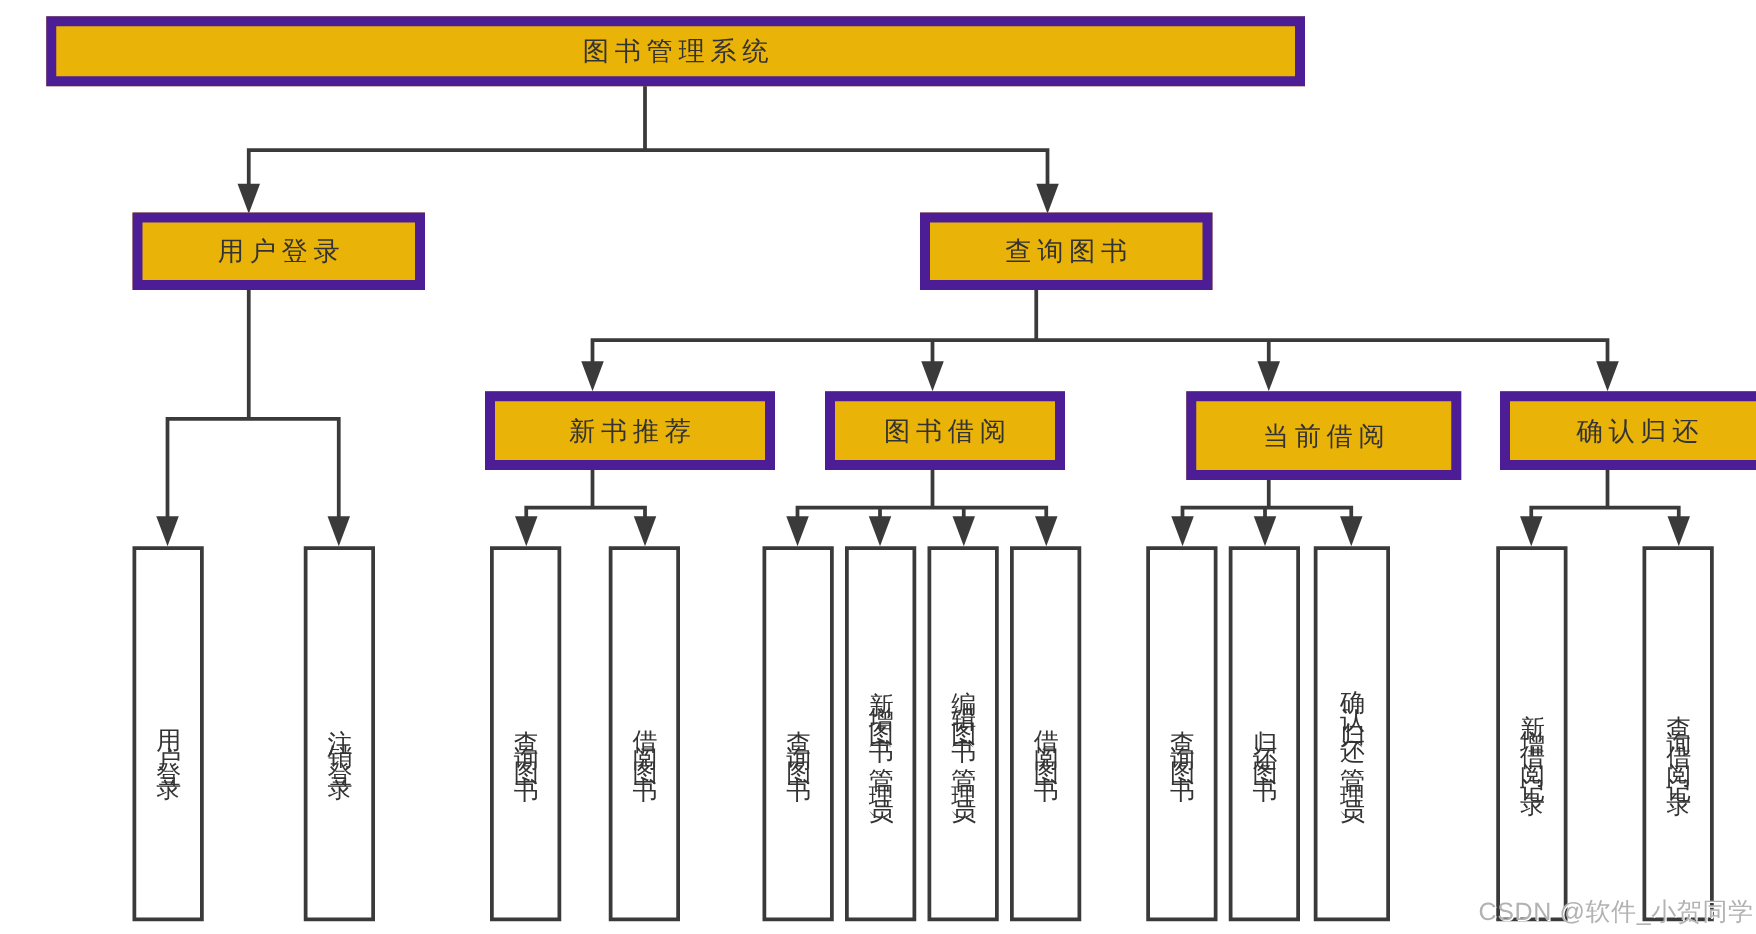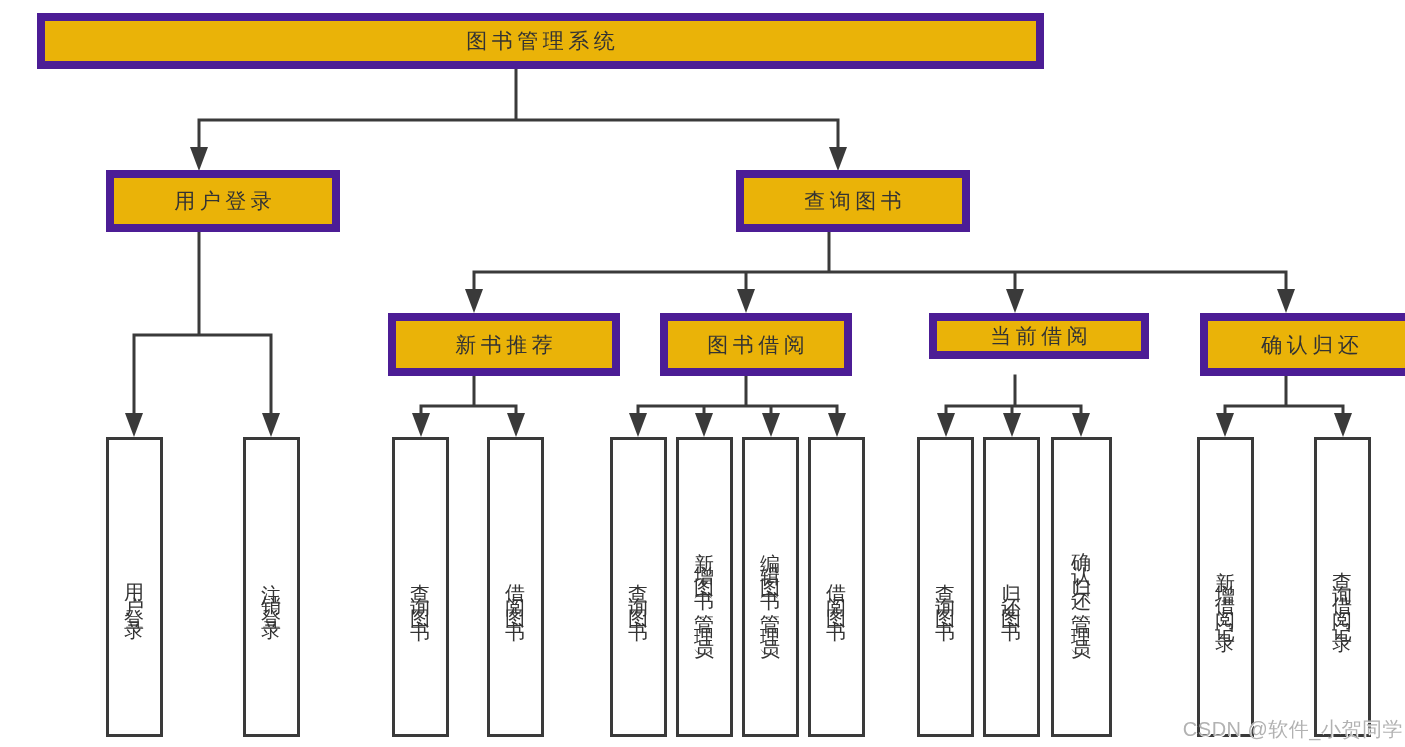--- a/index.html
+++ b/index.html
@@ -131,21 +131,21 @@
   <div class="hbox" style="left:712px; top:170px; width:234px; height:62px;">
     <span>查询图书</span>
   </div>
 
   <div class="hbox" style="left:364px; top:313px; width:232px; height:63px;">
     <span>新书推荐</span>
   </div>
   <div class="hbox" style="left:636px; top:313px; width:192px; height:63px;">
     <span>图书借阅</span>
   </div>
-  <div class="hbox" style="left:905px; top:313px; width:220px; height:46px;text-align:right;">
+  <div class="hbox" style="left:925px; top:313px; width:220px; height:71px;text-align:right;">
     <span>当前借阅</span>
   </div>
   <div class="hbox" style="left:1176px; top:313px; width:220px; height:63px;">
     <span>确认归还</span>
   </div>
 
   <div class="leaf" style="left:106px;">
     <span class="vtext">用户登录</span>
   </div>
   <div class="leaf" style="left:243px;">

